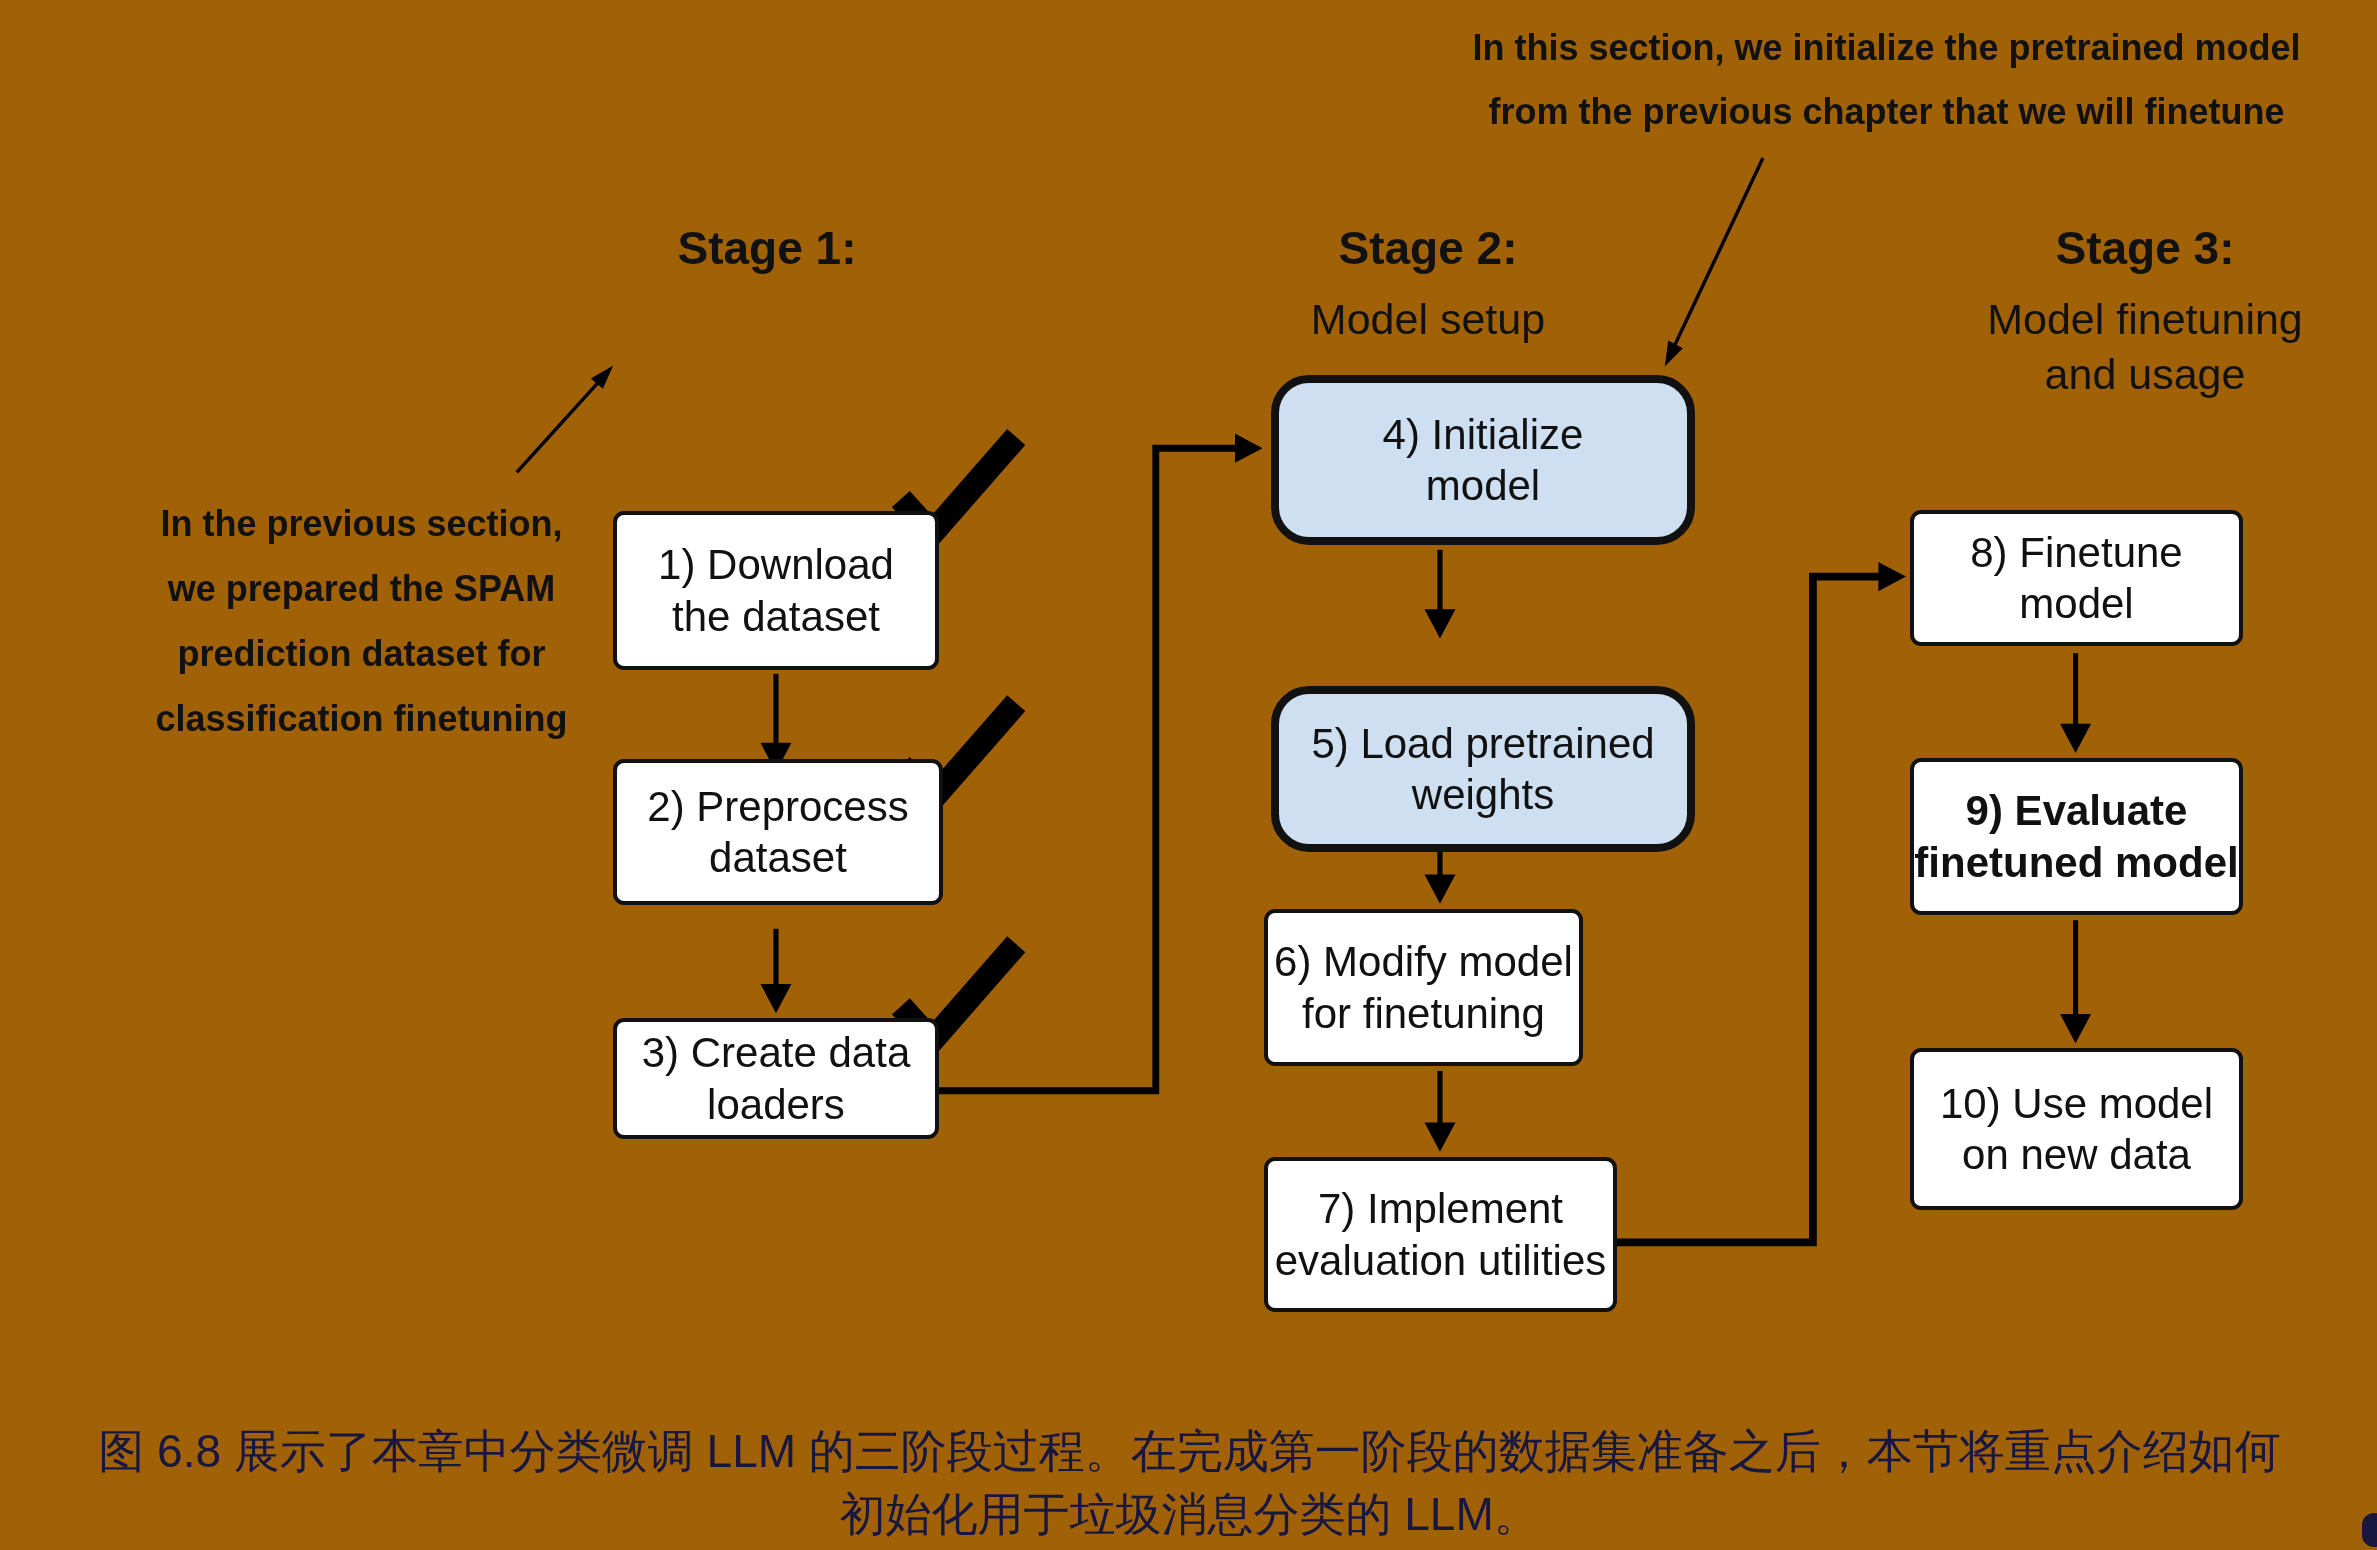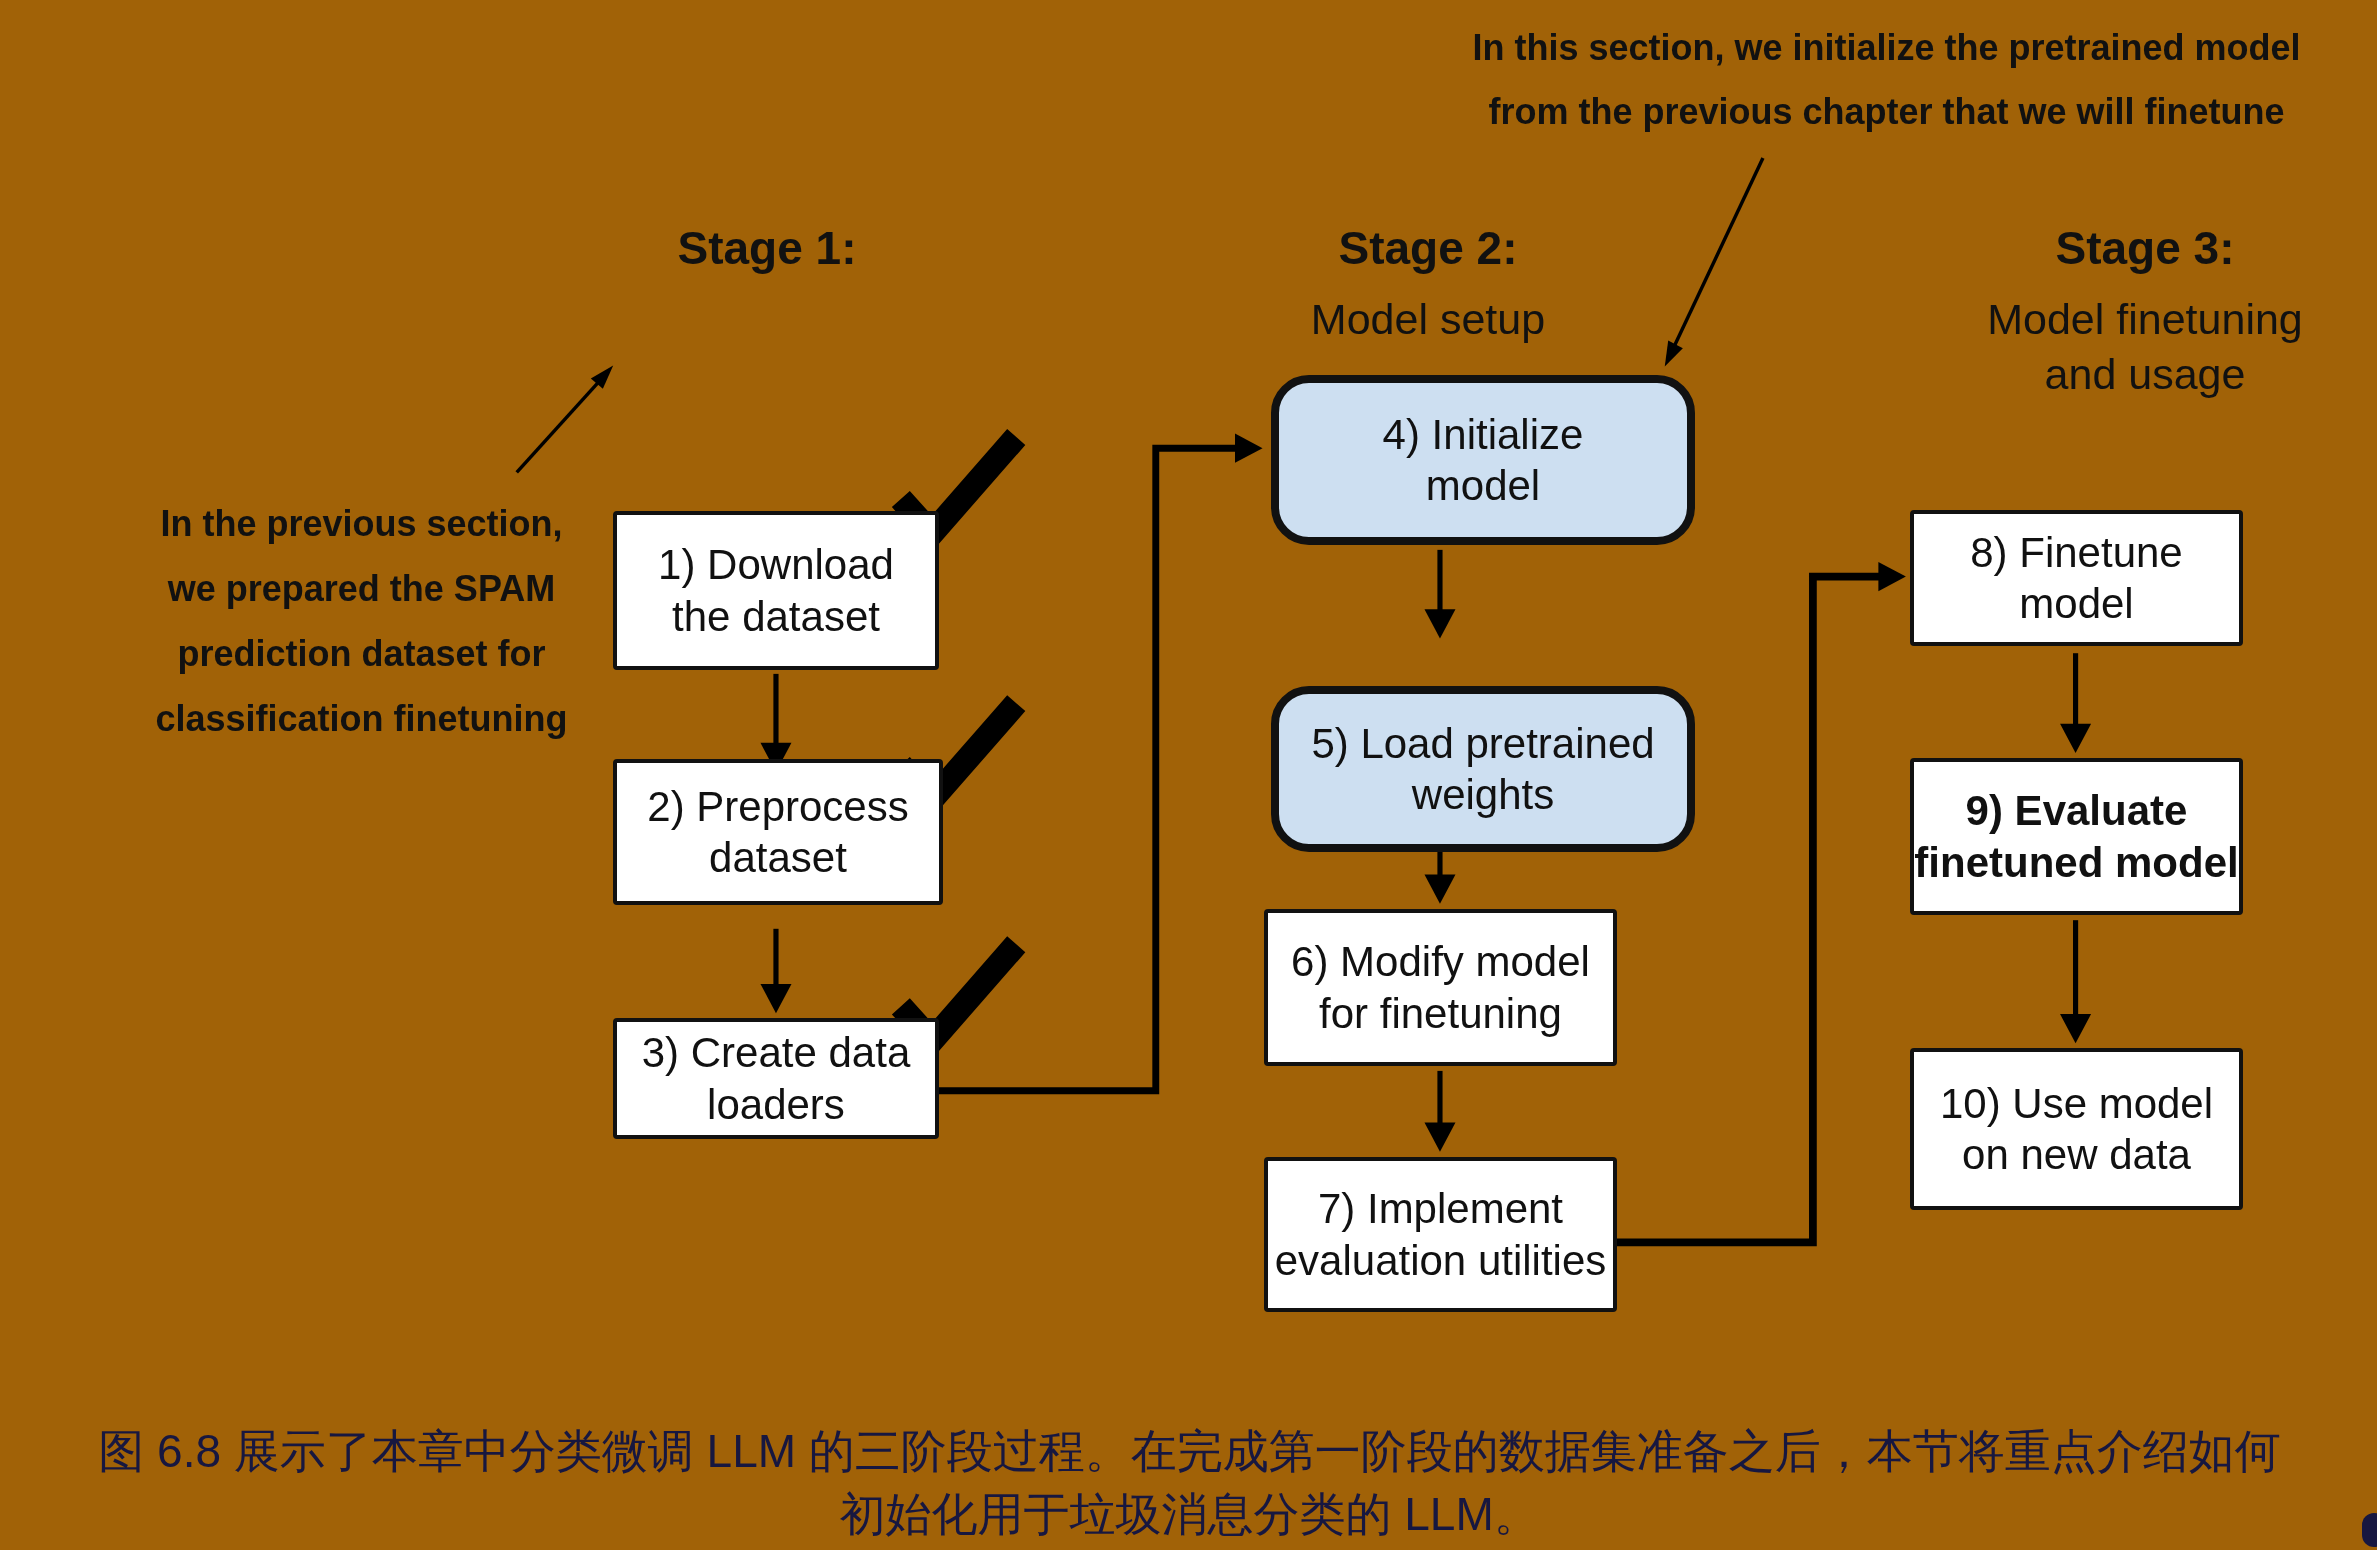--- a/index.html
+++ b/index.html
@@ -23,21 +23,21 @@
     pointer-events: none;
   }
   .node {
     position: absolute;
     display: flex;
     align-items: center;
     justify-content: center;
     text-align: center;
     background: #ffffff;
     border: 4.3px solid #111111;
-    border-radius: 4px;
+    border-radius: 11px;
     font-size: 42px;
     line-height: 1.22;
     white-space: pre-line;
     box-sizing: border-box;
     z-index: 2;
   }
   .node.highlight {
     border-width: 8.6px;
     border-radius: 38px;
   }
@@ -194,21 +194,21 @@
 the dataset</div>
   <div class="node" style="left:613px;  top:759px;  width:330px; height:146px;">2) Preprocess
 dataset</div>
   <div class="node" style="left:613px;  top:1018px; width:326px; height:121px;">3) Create data
 loaders</div>
 
   <div class="node highlight" style="left: 1271px; top: 375px; width: 424px; height: 170px; background: rgb(205, 223, 241);">4) Initialize
 model</div>
   <div class="node highlight" style="left: 1271px; top: 643px; width: 424px; height: 166px; background: rgb(205, 223, 241); margin-top: 43px;">5) Load pretrained
 weights</div>
-  <div class="node" style="left:1264px; top:909px; width:353px; height:157px;">6) Modify model
+  <div class="node" style="left:1264px; top:909px; width:319px; height:157px;">6) Modify model
 for finetuning</div>
   <div class="node" style="left:1264px; top:1157px; width:353px; height:155px;">7) Implement
 evaluation utilities</div>
 
   <div class="node" style="left:1910px; top:510px;  width:333px; height:136px;">8) Finetune model</div>
   <div class="node" style="left:1910px; top:758px;  width:333px; height:157px;font-weight:bold;">9) Evaluate
 finetuned model</div>
   <div class="node" style="left:1910px; top:1048px; width:333px; height:162px;">10) Use model
 on new data</div>
 

